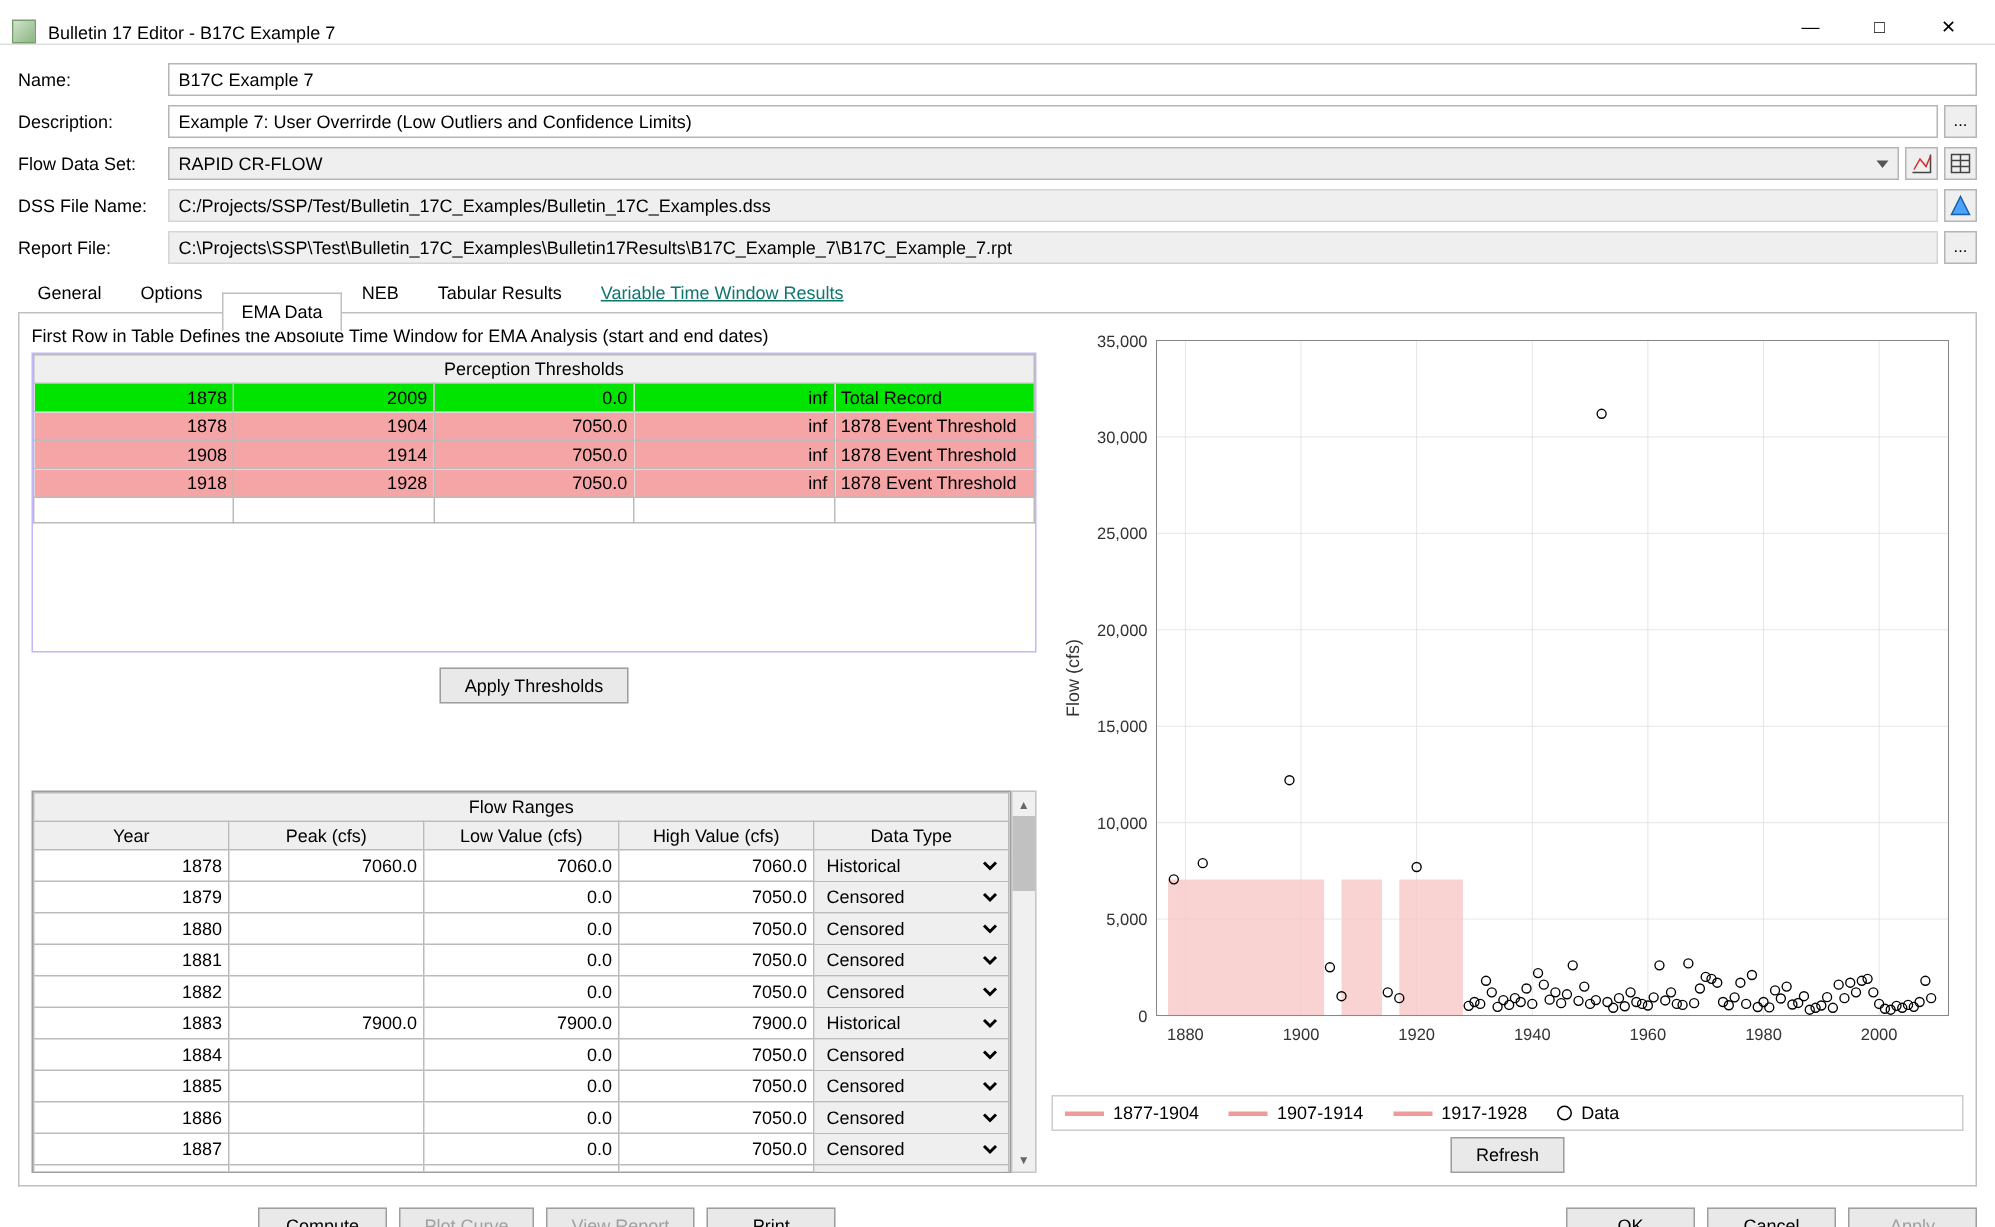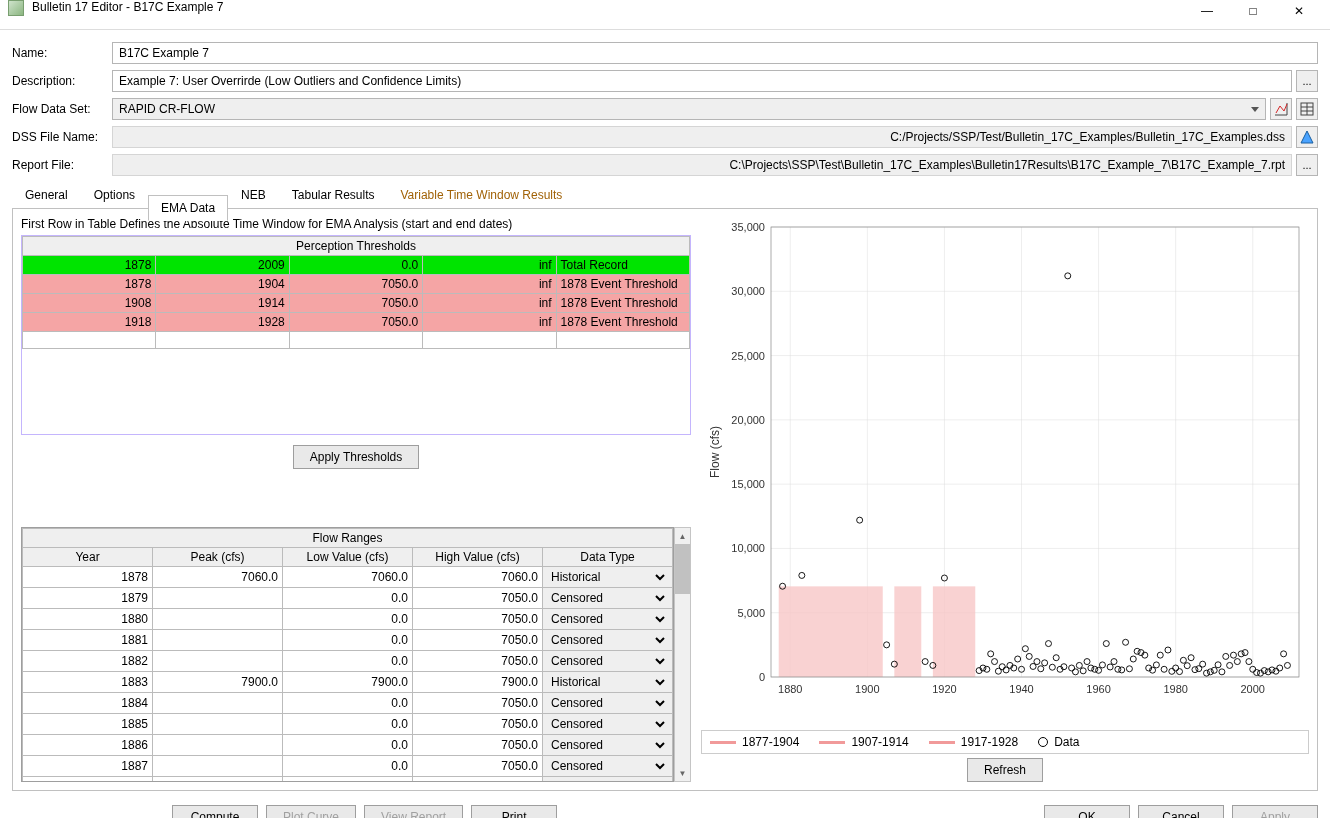--- a/index.html
+++ b/index.html
@@ -8,21 +8,21 @@
   font-size: 12px;
   background: #fff;
   color: #000;
   width: 1330px;
   height: 818px;
   overflow: hidden;
 }
 .title-bar {
   height: 30px;
   display: flex;
-  align-items: flex-start;
+  align-items: flex-end;
   padding: 0 8px;
   border-bottom: 1px solid #ddd;
   background: #fff;
 }
 .title-bar .app-icon {
   width: 16px; height: 16px; margin-right: 8px;
   background: linear-gradient(135deg,#cfe3cc 0,#8bb680 100%);
   border: 1px solid #789e6f;
   display: inline-block;
 }
@@ -56,21 +56,20 @@
 }
 .field-readonly {
   flex: 1;
   height: 22px;
   border: 1px solid #d5d5d5;
   padding: 2px 6px;
   background: #efefef;
   display: flex;
   align-items: center;
   overflow: hidden;
-  justify-content: flex-end;
 }
 .field-row .ell-btn, .field-row .side-icon {
   width: 22px; height: 22px;
   border: 1px solid #b5b5b5;
   background: #efefef;
   margin-left: 4px;
   display: flex; align-items: center; justify-content: center;
   font-size: 11px;
 }
 .tabs {
@@ -86,21 +85,21 @@
   cursor: default;
 }
 .tab.active {
   border: 1px solid #c0c0c0;
   border-bottom: 1px solid #fff;
   background: #fff;
   position: relative;
   top: 13px;
   font-weight: 400;
 }
-.tab.disabled { color: #a16207; }
+.tab.disabled { color: #0f766e; text-decoration: underline; }
 .body-panel {
   border: 1px solid #c0c0c0;
   border-top: none;
   padding: 8px;
   display: flex;
   gap: 10px;
   height: 582px;
 }
 .left-panel { width: 670px; display: flex; flex-direction: column; }
 .right-panel { flex: 1; display: flex; flex-direction: column; position: relative; }

